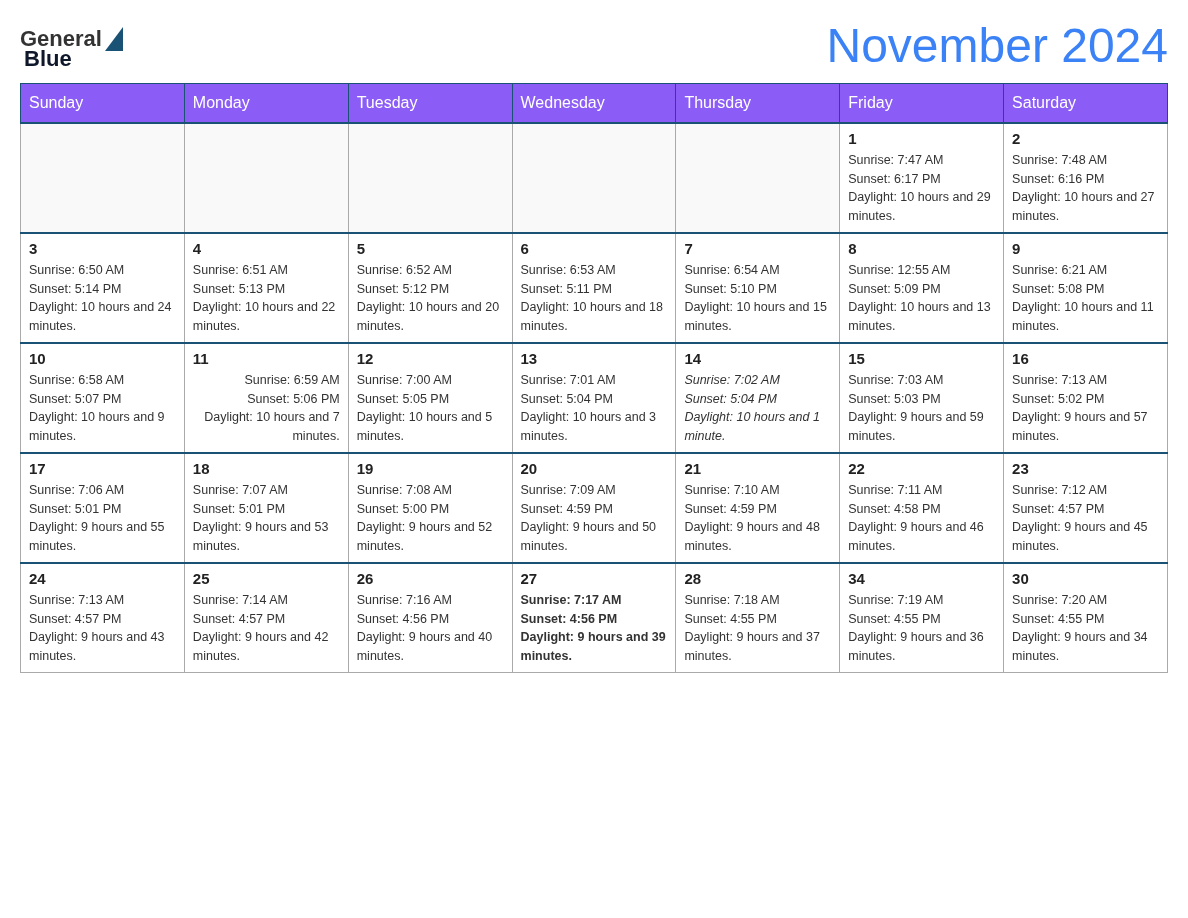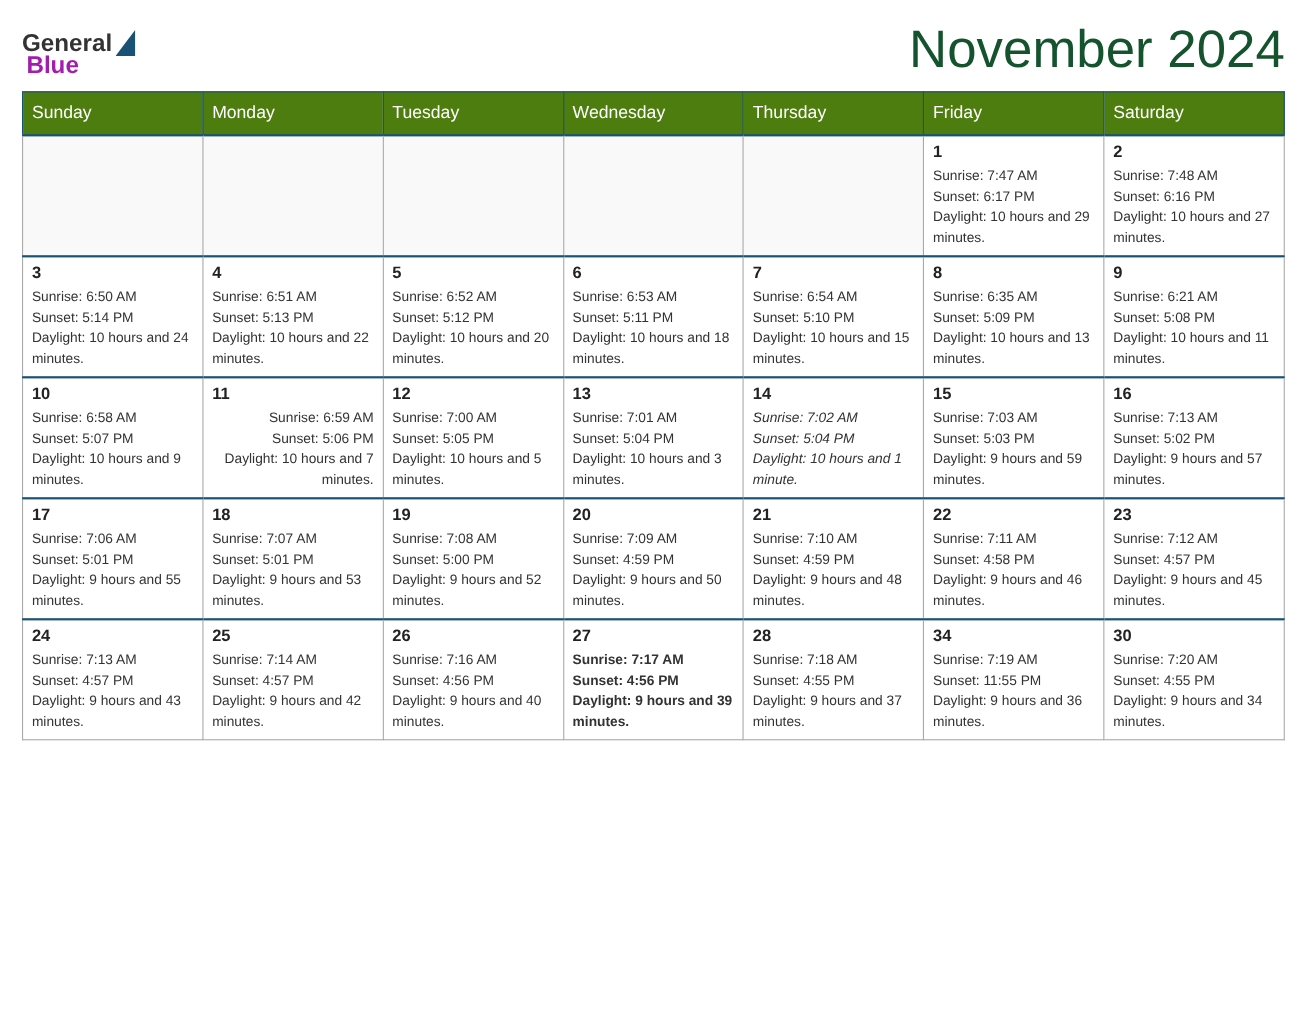--- a/index.html
+++ b/index.html
@@ -20,35 +20,35 @@
       font-size: 22px;
       font-weight: bold;
       color: #333;
     }
     .title-area {
       text-align: right;
     }
     .month-title {
       font-size: 48px;
       font-weight: normal;
-      color: #14532d;
+      color: #3b82f6;
       line-height: 1.1;
     }
     .location-title {
       font-size: 20px;
       color: #555;
       margin-top: 4px;
     }
     .calendar {
       width: 100%;
       border-collapse: collapse;
       margin-top: 10px;
     }
     .calendar th {
-      background-color: #4d7c0f;
+      background-color: #8b5cf6;
       color: #fff;
       font-size: 16px;
       font-weight: normal;
       padding: 10px 8px;
       text-align: left;
       border: 1px solid #1a5276;
     }
     .calendar td {
       border: 1px solid #aaa;
       vertical-align: top;
@@ -99,21 +99,21 @@
 
 <div class="header-area">
   <div class="logo-wrapper">
     <div class="logo-row1">
       <span class="logo-general">General</span>
       <svg class="triangle-svg" width="18" height="24" viewBox="0 0 18 24">
         <polygon points="0,24 18,24 18,0" fill="#1a5276"></polygon>
       </svg>
     </div>
     <div class="logo-row2">
-      <span style="margin-left:4px; font-size:22px; font-weight:bold; color:#a21caf;">Blue</span>
+      <span style="margin-left:4px; font-size:22px; font-weight:bold; color:#0f172a;">Blue</span>
     </div>
   </div>
   <div class="title-area">
     <div class="month-title">November 2024</div>
   </div>
 </div>
 
 <table class="calendar">
   <thead>
     <tr>
@@ -172,21 +172,21 @@
 Daylight: 10 hours and 18 minutes.</div>
         </td>
         <td>
           <div class="day-number">7</div>
           <div class="day-info" style="white-space: pre-line;">Sunrise: 6:54 AM
 Sunset: 5:10 PM
 Daylight: 10 hours and 15 minutes.</div>
         </td>
         <td>
           <div class="day-number">8</div>
-          <div class="day-info" style="white-space: pre-line;">Sunrise: 6:35 AM
+          <div class="day-info" style="white-space: pre-line;">Sunrise: 12:55 AM
 Sunset: 5:09 PM
 Daylight: 10 hours and 13 minutes.</div>
         </td>
         <td>
           <div class="day-number">9</div>
           <div class="day-info" style="white-space: pre-line;">Sunrise: 6:21 AM
 Sunset: 5:08 PM
 Daylight: 10 hours and 11 minutes.</div>
         </td>
       </tr>
@@ -305,21 +305,21 @@
         </td>
         <td>
           <div class="day-number">28</div>
           <div class="day-info" style="white-space: pre-line;">Sunrise: 7:18 AM
 Sunset: 4:55 PM
 Daylight: 9 hours and 37 minutes.</div>
         </td>
         <td>
           <div class="day-number">34</div>
           <div class="day-info" style="white-space: pre-line;">Sunrise: 7:19 AM
-Sunset: 11:55 PM
+Sunset: 4:55 PM
 Daylight: 9 hours and 36 minutes.</div>
         </td>
         <td>
           <div class="day-number">30</div>
           <div class="day-info" style="white-space: pre-line;">Sunrise: 7:20 AM
 Sunset: 4:55 PM
 Daylight: 9 hours and 34 minutes.</div>
         </td>
       </tr>
     </tbody>

